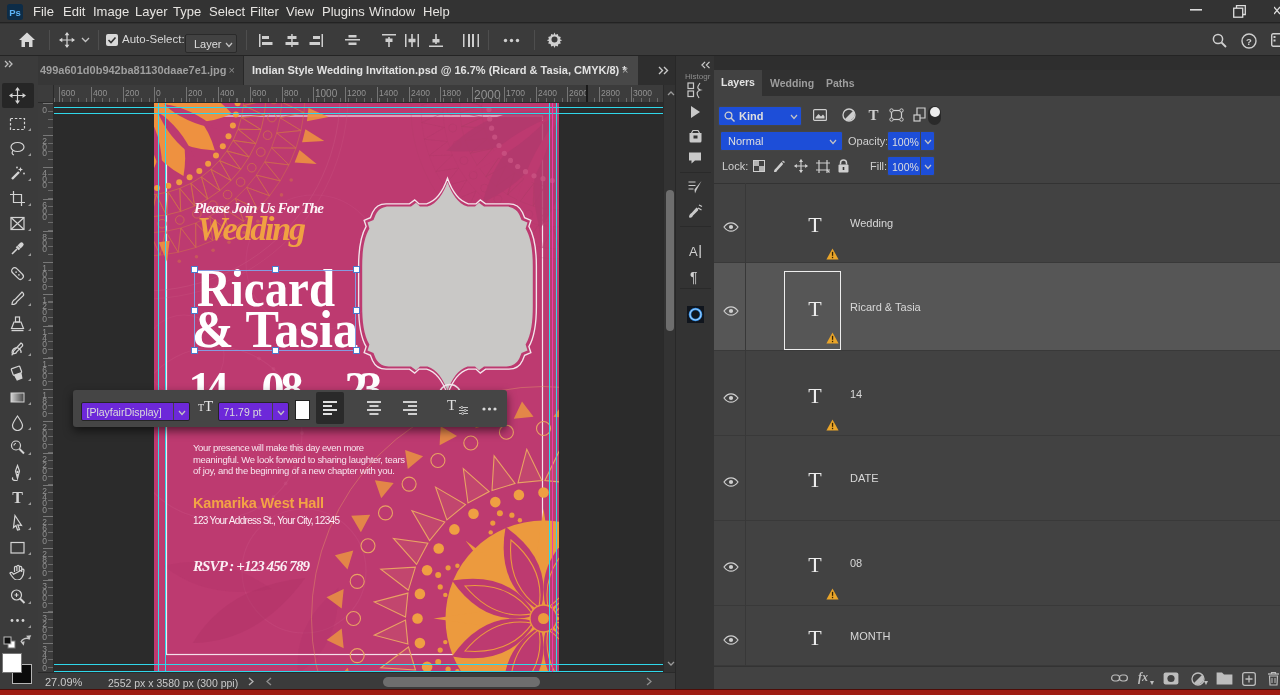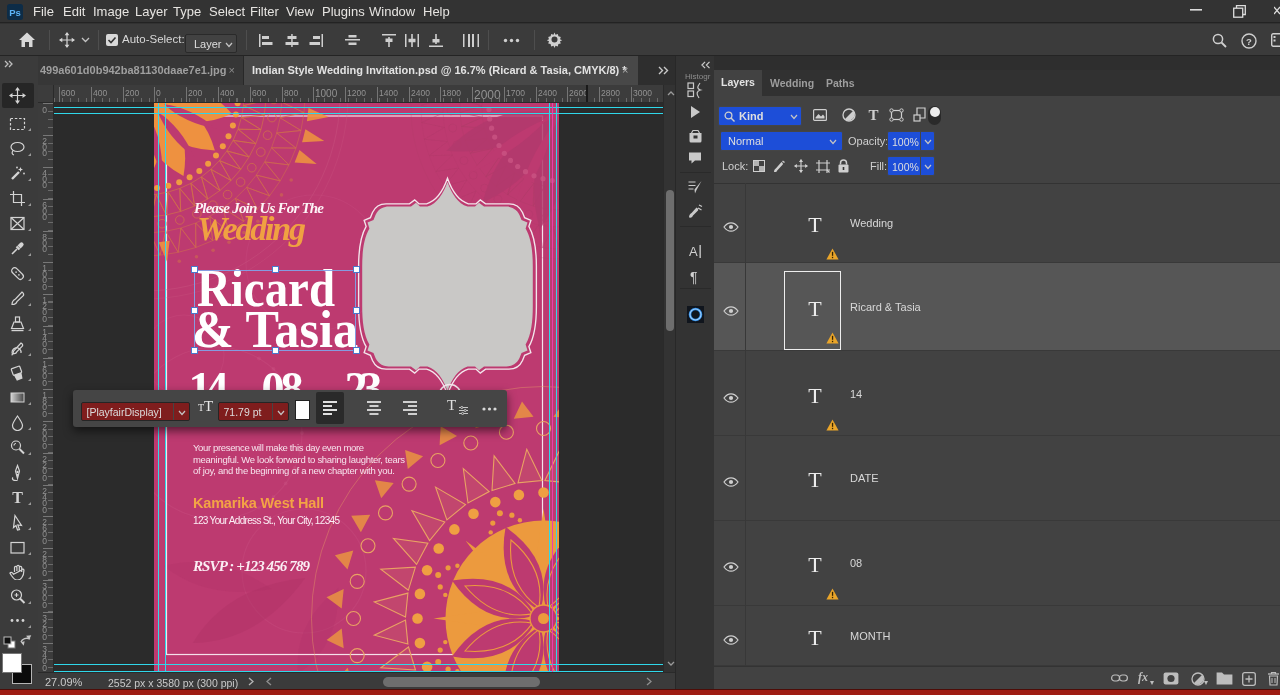--- a/index.html
+++ b/index.html
@@ -27,21 +27,21 @@
 
 #viewport{position:absolute;left:54px;top:103px;width:609px;height:569px;background:#2b2b2b;overflow:hidden}
 #doc{position:absolute;left:100px;top:0px;width:405px;height:569px}
 .guideh{position:absolute;left:0;width:609px;height:1px;background:#2fd8ea;z-index:20}
 .guidev{position:absolute;top:0;width:1px;height:569px;background:#2fd8ea;z-index:20}
 
 #selbox{position:absolute;left:140px;top:166.5px;width:162px;height:81px;border:1px solid rgba(130,160,230,0.95);z-index:22}
 .hdl{position:absolute;width:7px;height:7px;background:#fff;border:1.5px solid #4a78cc;z-index:23}
 
 #ctb{position:absolute;left:19px;top:286.5px;width:434px;height:37px;background:#454545;border-radius:3px;box-shadow:0 4px 10px rgba(0,0,0,0.55);z-index:30}
-.combo{position:absolute;background:#7f1d1d;border:1px solid #252525;border-radius:2px;color:#dcdcdc;font-size:10.5px}
+.combo{position:absolute;background:#6d28d9;border:1px solid #252525;border-radius:2px;color:#dcdcdc;font-size:10.5px}
 .combo .cv{position:absolute;right:15px;top:0;bottom:0;width:1px;background:#454545}
 .caret{position:absolute;right:3px;width:8px;height:8px}
 
 #statusbar{position:absolute;left:38px;top:672px;width:637px;height:17px;background:#3b3b3b;border-top:1px solid #2a2a2a;color:#c9c9c9;font-size:10.5px}
 
 #dock{position:absolute;left:675px;top:56px;width:39px;height:633px;background:#333333;border-left:1px solid #282828}
 
 #rpanel{position:absolute;left:714px;top:56px;width:566px;height:633px;background:#424242}
 #rtabs{position:absolute;left:0;top:14px;width:566px;height:25.5px;background:#313131}
 #redbar{position:absolute;left:0;top:689px;width:1280px;height:6px;background:#9e1c13;border-top:1px solid #4d0d08}

